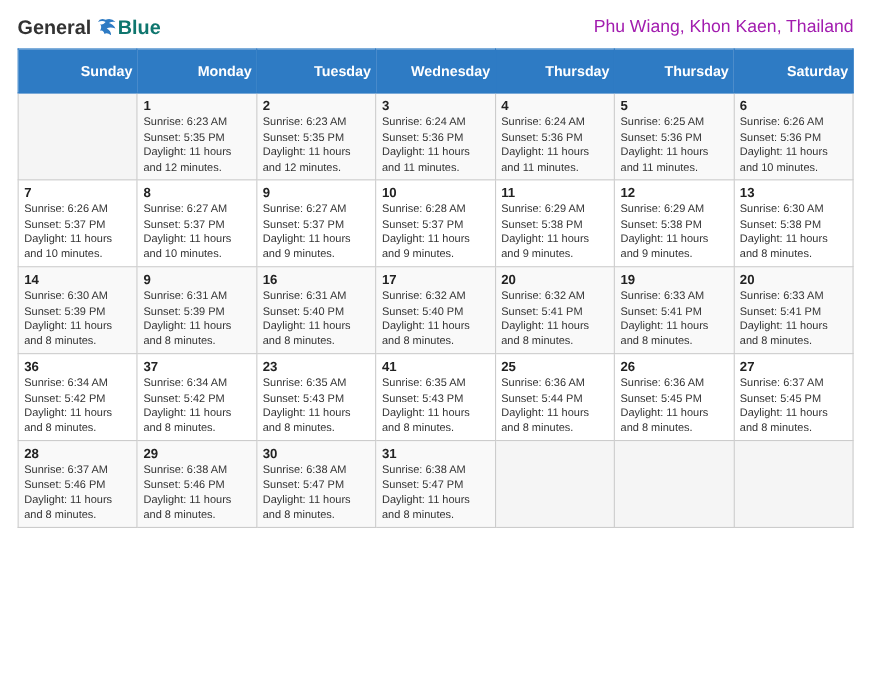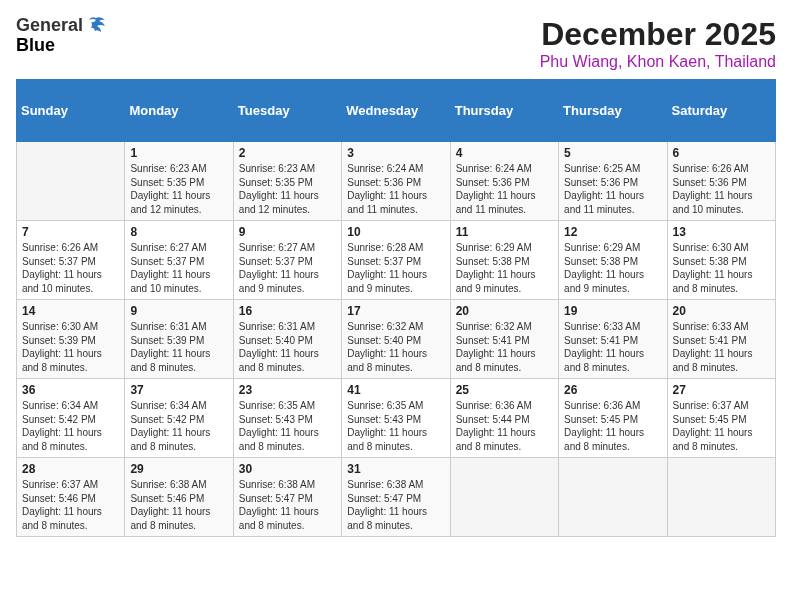--- a/index.html
+++ b/index.html
@@ -11,21 +11,20 @@
       padding: 16px;
     }
     .header {
       display: flex;
       justify-content: space-between;
       align-items: flex-start;
       margin-bottom: 8px;
     }
     .logo {
       display: flex;
-      flex-direction: column;
       font-size: 18px;
       font-weight: bold;
       line-height: 1.1;
     }
     .logo .general { color: #333; }
     .logo .blue { color: #2e7bc4; }
     .title-block {
       text-align: right;
     }
     .title-block h1 {
@@ -39,22 +38,22 @@
       color: #a21caf;
     }
     table {
       width: 100%;
       border-collapse: collapse;
       font-size: 10.5px;
     }
     thead tr th {
       background-color: #2e7bc4;
       color: #fff;
-      padding: 23px 4px;
-      text-align: left;
+      padding: 12px 4px;
+      text-align: right;
       font-size: 13px;
       font-weight: bold;
       border: 1px solid #2e7bc4;
     }
     tbody tr td {
       border: 1px solid #ccc;
       padding: 4px 5px;
       vertical-align: top;
       width: calc(100% / 7);
       min-height: 70px;
@@ -86,24 +85,23 @@
 <body>
 
 <div class="header">
   <div class="logo">
     <div style="display:flex;align-items:center;">
       <span class="general">General</span>
       <svg width="22" height="20" viewBox="0 0 22 20" style="margin-left:2px;">
         <path d="M11 2 Q16 0 20 4 Q17 3 14 5 Q18 6 20 10 Q15 8 12 10 Q16 12 16 16 Q12 13 10 15 Q9 11 6 12 Q8 8 6 6 Q9 7 11 4 Q8 2 4 4 Q6 0 11 2Z" fill="#2e7bc4"></path>
       </svg>
     </div>
-    <span class="blue" style="color:#000000;font-size:18px;font-weight:bold;margin-left:0;">Blue</span>
+    <span class="blue" style="color:#0f766e;font-size:18px;font-weight:bold;margin-left:0;">Blue</span>
   </div>
   <div class="title-block">
-    <h1>December 2025</h1>
     <h2>Phu Wiang, Khon Kaen, Thailand</h2>
   </div>
 </div>
 
 <table>
   <thead>
     <tr>
     <th>Sunday</th>
         <th>Monday</th>
         <th>Tuesday</th>

